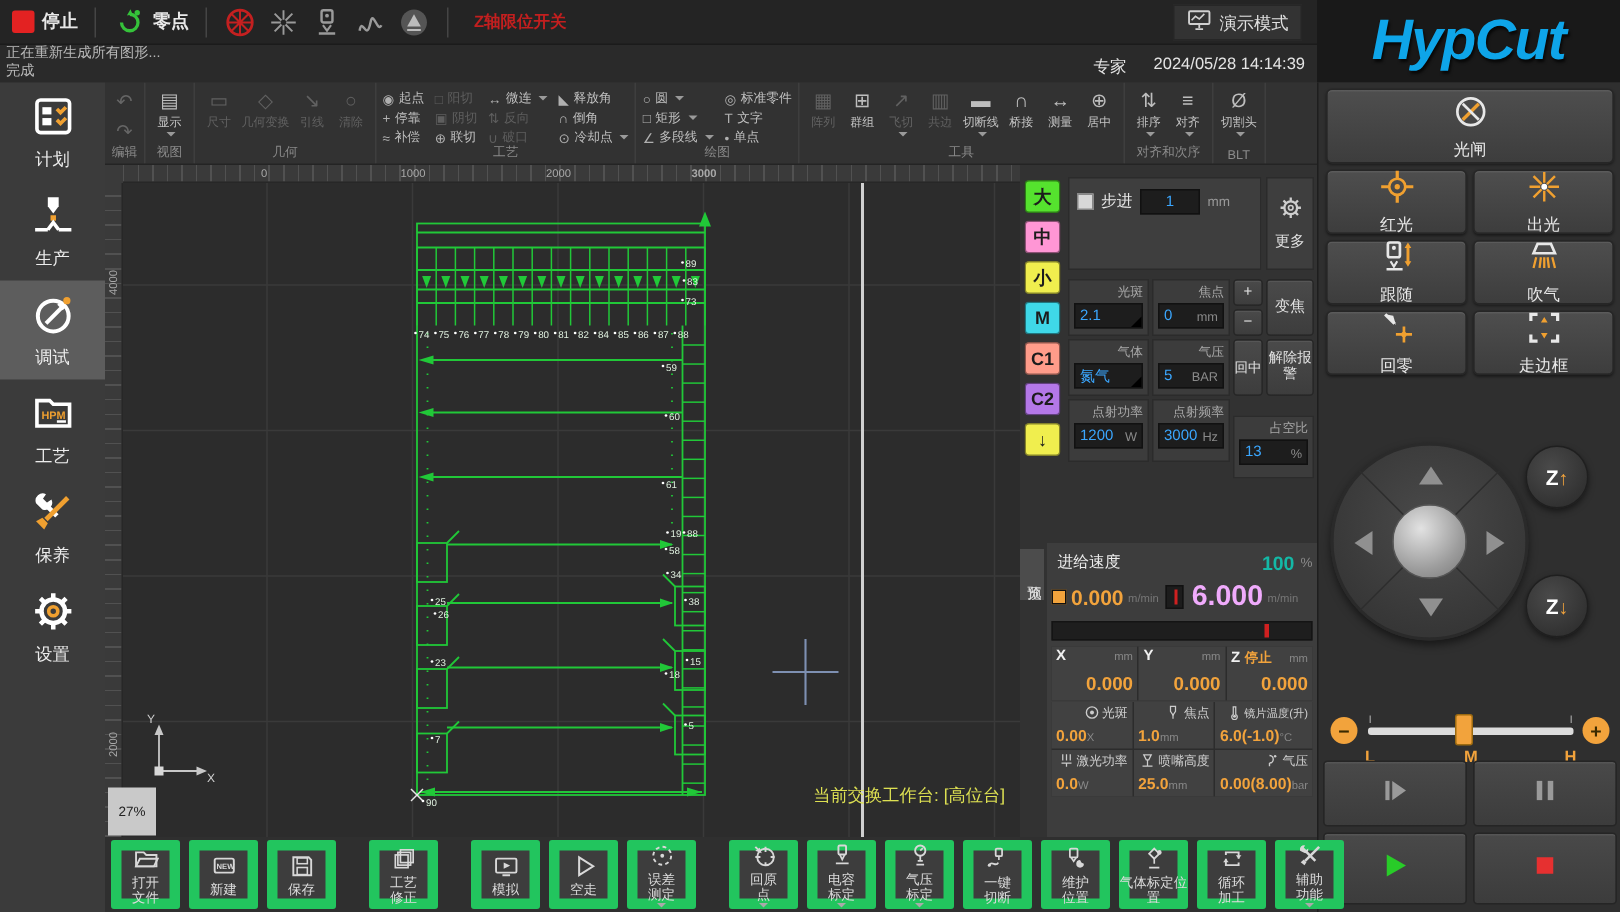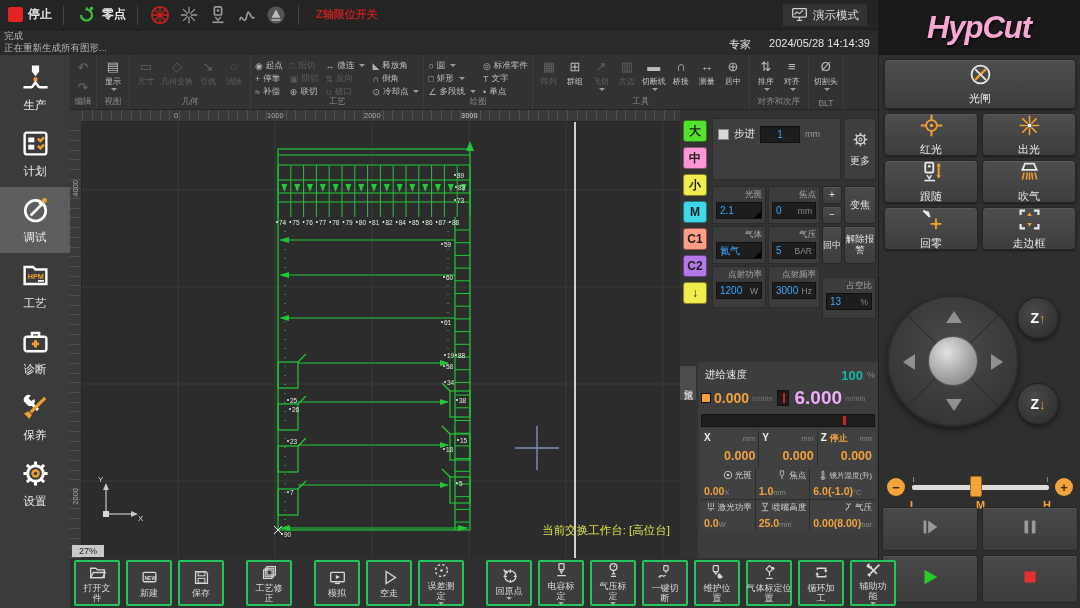--- a/index.html
+++ b/index.html
@@ -8,21 +8,21 @@
 #topbar{position:absolute;left:0;top:0;width:878px;height:30px;background:#242424;border-bottom:1px solid #1b1b1b;display:flex;align-items:center;padding-left:8px;gap:7px}
 .tb-btn{display:flex;align-items:center;gap:5px;font-size:12px;color:#e8e8e8;font-weight:bold;cursor:pointer}
 .stop-sq{width:15px;height:15px;background:#e32222;border-radius:2px;display:inline-block}
 .tb-sep{width:1px;height:20px;background:#454545;margin:0 4px}
 .ticon{width:22px;height:22px;display:inline-flex;align-items:center;justify-content:center}
 .ticon svg{width:20px;height:20px}
 .alarm-text{color:#c21f1f;font-size:11px;font-weight:bold;margin-left:6px}
 .demo-btn{position:absolute;right:10px;top:3px;height:24px;display:flex;align-items:center;gap:5px;background:#333;border:1px solid #262626;padding:0 8px;font-size:11.5px;color:#e0e0e0;cursor:pointer}
 .demo-btn svg{width:17px;height:17px}
 #logo{position:absolute;left:878px;top:0;width:202px;height:55px;background:#191919;display:flex;align-items:center;justify-content:center}
-#logo span{font-style:italic;font-weight:bold;font-size:31px;color:#f9a8d4;letter-spacing:-1px;text-shadow:1px 2px 2px rgba(0,0,0,.7)}
+#logo span{font-style:italic;font-weight:bold;font-size:38px;color:#0ea5e9;letter-spacing:-1px;text-shadow:1px 2px 2px rgba(0,0,0,.7)}
 #statusstrip{position:absolute;left:0;top:30px;width:878px;height:25px;background:#2a2a2a}
 .sline{font-size:9.5px;color:#b8b8b8;padding-left:4px;line-height:12px}
 #userdate{position:absolute;right:8px;top:7px;display:flex;gap:18px;font-size:11px;color:#e4e4e4}
 
 #sidebar{position:absolute;left:0;top:55px;width:70px;height:553px;background:#3b3b3b}
 .side-item{height:66px;display:flex;flex-direction:column;align-items:center;justify-content:center;gap:4px;color:#ececec;font-size:11.5px;cursor:pointer}
 .side-item.active{background:#5d5d5d}
 .side-item svg{width:29px;height:29px}
 
 #ribbon{position:absolute;left:70px;top:55px;width:808px;height:55px;background:#323232;border-bottom:1px solid #242424;display:flex;overflow:hidden}
@@ -40,21 +40,21 @@
 .rsmall.dis,.rsmall.dis .g{color:#5e5e5e}
 .caret{width:0;height:0;border-left:3px solid transparent;border-right:3px solid transparent;border-top:3px solid #9a9a9a;display:inline-block;margin-left:2px}
 
 #canvas{position:absolute;left:70px;top:110px;width:610px;height:448px;background:#2c2c2c}
 #rcorner{position:absolute;left:0;top:0;width:12px;height:12px;background:#3a3a3a}
 #rtop{position:absolute;left:12px;top:0;width:598px;height:12px;background:#3a3a3a;border-bottom:1px solid #272727;background-image:repeating-linear-gradient(90deg,#515151 0 1px,transparent 1px 9.7px)}
 #rtop span{position:absolute;top:1px;font-size:7.5px;color:#a8a8a8}
 #rleft{position:absolute;left:0;top:12px;width:12px;height:436px;background:#3a3a3a;border-right:1px solid #272727;background-image:repeating-linear-gradient(0deg,#515151 0 1px,transparent 1px 9.7px)}
 #rleft span{position:absolute;left:1px;font-size:7.5px;color:#a8a8a8;writing-mode:vertical-rl;transform:rotate(180deg)}
 #draw{position:absolute;left:12px;top:12px}
-#zoomchip{position:absolute;left:2px;bottom:1px;background:#c9c9c9;color:#222;font-size:9px;padding:1px 7px}
+#zoomchip{position:absolute;left:2px;bottom:1px;background:#c9c9c9;color:#222;font-size:9px;padding:11px 7px}
 #tablestatus{position:absolute;right:10px;bottom:20px;color:#dde052;font-size:11.5px}
 
 #panelA{position:absolute;left:680px;top:110px;width:198px;height:498px;background:#323232}
 #layers{position:absolute;left:3px;top:10px;width:24px}
 .layer-chip{width:24px;height:22px;border-radius:3px;margin-bottom:5px;display:flex;align-items:center;justify-content:center;font-size:12px;font-weight:bold;color:#1c1c1c;border:1px solid rgba(0,0,0,.45);cursor:pointer}
 #stepbox{position:absolute;left:32px;top:8px;width:129px;height:62px;background:#3e3e3e;border:1px solid #2b2b2b}
 .cbrow{display:flex;align-items:center;gap:5px;height:30px;padding:0 5px}
 .cbrow+.cbrow{border-top:1px solid #2e2e2e}
 .cb{width:11px;height:11px;background:#d8d8d8;border:1px solid #888;display:inline-block;cursor:pointer}
 .plabel{font-size:10.5px;color:#e8e8e8}
@@ -117,21 +117,21 @@
 #speedslider{position:absolute;left:0;top:415px;width:202px;height:42px}
 .roundbtn{position:absolute;width:18px;height:18px;border-radius:50%;background:#f2a33c;color:#3a2a00;font-weight:bold;font-size:13px;display:flex;align-items:center;justify-content:center;cursor:pointer;line-height:1}
 #strack{position:absolute;left:33px;top:15px;width:137px;height:5px;background:#dcdcdc;border-radius:2px}
 .stick{position:absolute;top:7px;width:1px;height:5px;background:#8a8a8a}
 #shandle{position:absolute;left:91px;top:6px;width:12px;height:21px;background:#f2a33c;border:1px solid #9c6a10;border-radius:2px;cursor:grab}
 .slabel{position:absolute;top:29px;color:#f2a33c;font-weight:bold;font-size:11px}
 .pb{position:absolute;background:linear-gradient(#494949,#3c3c3c);border:1px solid #252525;border-radius:3px;display:flex;align-items:center;justify-content:center;cursor:pointer;box-shadow:inset 0 1px 0 rgba(255,255,255,.07)}
 .pb svg{width:22px;height:22px}
 
 #bottombar{position:absolute;left:70px;top:558px;width:808px;height:50px;background:#2f2f2f;display:flex;align-items:center;gap:6px;padding-left:4px}
-.bb-btn{height:46px;min-width:46px;background:#3d3d3d;border:2px solid #22c55e;border-radius:2px;display:flex;flex-direction:column;align-items:center;justify-content:center;padding:1px 5px 0;color:#dcdcdc;font-size:9px;line-height:1.05;cursor:pointer;text-align:center}
+.bb-btn{height:46px;min-width:46px;background:#3d3d3d;border:7px solid #22c55e;border-radius:2px;display:flex;flex-direction:column;align-items:center;justify-content:center;padding:1px 5px 0;color:#dcdcdc;font-size:9px;line-height:1.05;cursor:pointer;text-align:center}
 .bb-btn svg{width:17px;height:17px;margin-bottom:1px}
 .bb-btn.gap{margin-left:16px}
 .bb-btn .bcaret{border-left:3px solid transparent;border-right:3px solid transparent;border-top:3px solid #aaa;width:0;height:0;margin-top:1px}
 .bb-btn .lb2{width:52px}
 </style>
 </head>
 <body>
 
 <div id="topbar">
   <div class="tb-btn">
@@ -193,71 +193,63 @@
         </svg></span>
     <span>演示模式</span>
   </div>
 </div>
 
 <div id="logo">
   <span>HypCut</span>
 </div>
 
 <div id="statusstrip">
+  <div class="sline">正在重新生成所有图形...</div>
   <div class="sline">完成</div>
-  <div class="sline">正在重新生成所有图形...</div>
   <div id="userdate">
     <span>专家</span>
     <span>2024/05/28 14:14:39</span>
   </div>
 </div>
 
 <div id="sidebar">
-    <div class="side-item">
-      <span><svg viewBox="0 0 24 24">
-          <path d="M9 2h6v5l-3 4-3-4z" fill="#fff"></path>
-          <rect x="10.5" y="12" width="3" height="3" fill="#f0a030"></rect>
-          <path d="M2 20h7M15 20h7M9 20l3-4 3 4" stroke="#fff" stroke-width="2" fill="none"></path>
-        </svg></span>
-      <div>生产</div>
-    </div>
     <div class="side-item">
       <span><svg viewBox="0 0 24 24">
           <rect x="3" y="3" width="18" height="18" rx="2" fill="none" stroke="#fff" stroke-width="2"></rect>
           <rect x="6" y="7" width="5" height="4" fill="#fff"></rect>
           <rect x="6" y="13" width="5" height="4" fill="#fff"></rect>
           <path d="M14 8l2 2 3-3" stroke="#f0a030" stroke-width="2" fill="none"></path>
           <path d="M14 14l2 2 3-3" stroke="#f0a030" stroke-width="2" fill="none"></path>
         </svg></span>
       <div>计划</div>
     </div>
+    <div class="side-item">
+      <span><svg viewBox="0 0 24 24">
+          <path d="M9 2h6v5l-3 4-3-4z" fill="#fff"></path>
+          <rect x="10.5" y="12" width="3" height="3" fill="#f0a030"></rect>
+          <path d="M2 20h7M15 20h7M9 20l3-4 3 4" stroke="#fff" stroke-width="2" fill="none"></path>
+        </svg></span>
+      <div>生产</div>
+    </div>
     <div class="side-item active">
       <span><svg viewBox="0 0 24 24">
           <circle cx="12" cy="13" r="8.5" fill="none" stroke="#fff" stroke-width="2.2"></circle>
           <path d="M8 17L17 8" stroke="#fff" stroke-width="2.2"></path>
           <path d="M15 6l3 3" stroke="#fff" stroke-width="2.2"></path>
           <circle cx="19.5" cy="4.5" r="2" fill="#f0a030"></circle>
         </svg></span>
       <div>调试</div>
     </div>
     <div class="side-item">
       <span><svg viewBox="0 0 24 24">
           <path d="M3 5h7l2 2h9v12H3z" fill="none" stroke="#fff" stroke-width="2"></path>
           <text x="5.5" y="15" font-size="6" font-weight="bold" fill="#f0a030">HPM</text>
           <path d="M14 16.5h5" stroke="#fff" stroke-width="1.4"></path>
         </svg></span>
       <div>工艺</div>
-    </div>
-    <div class="side-item">
-      <span><svg viewBox="0 0 24 24">
-          <rect x="3" y="8" width="18" height="12" rx="2" fill="none" stroke="#fff" stroke-width="2"></rect>
-          <path d="M9 8V5h6v3" stroke="#fff" stroke-width="2" fill="none"></path>
-          <path d="M12 11v6M9 14h6" stroke="#f0a030" stroke-width="2.4"></path>
-        </svg></span>
-      <div>诊断</div>
     </div>
     <div class="side-item">
       <span><svg viewBox="0 0 24 24">
           <path d="M4 4l10 10" stroke="#fff" stroke-width="2.6"></path>
           <path d="M2.5 7a4 4 0 015.5-5l-2 3 2 2 3-2a4 4 0 01-5 5.5z" fill="#fff"></path>
           <path d="M20 4L8 16" stroke="#f0a030" stroke-width="2.6"></path>
           <path d="M6 15l3 3-2 3.5-4.5-4.5z" fill="#f0a030"></path>
         </svg></span>
       <div>保养</div>
     </div>

